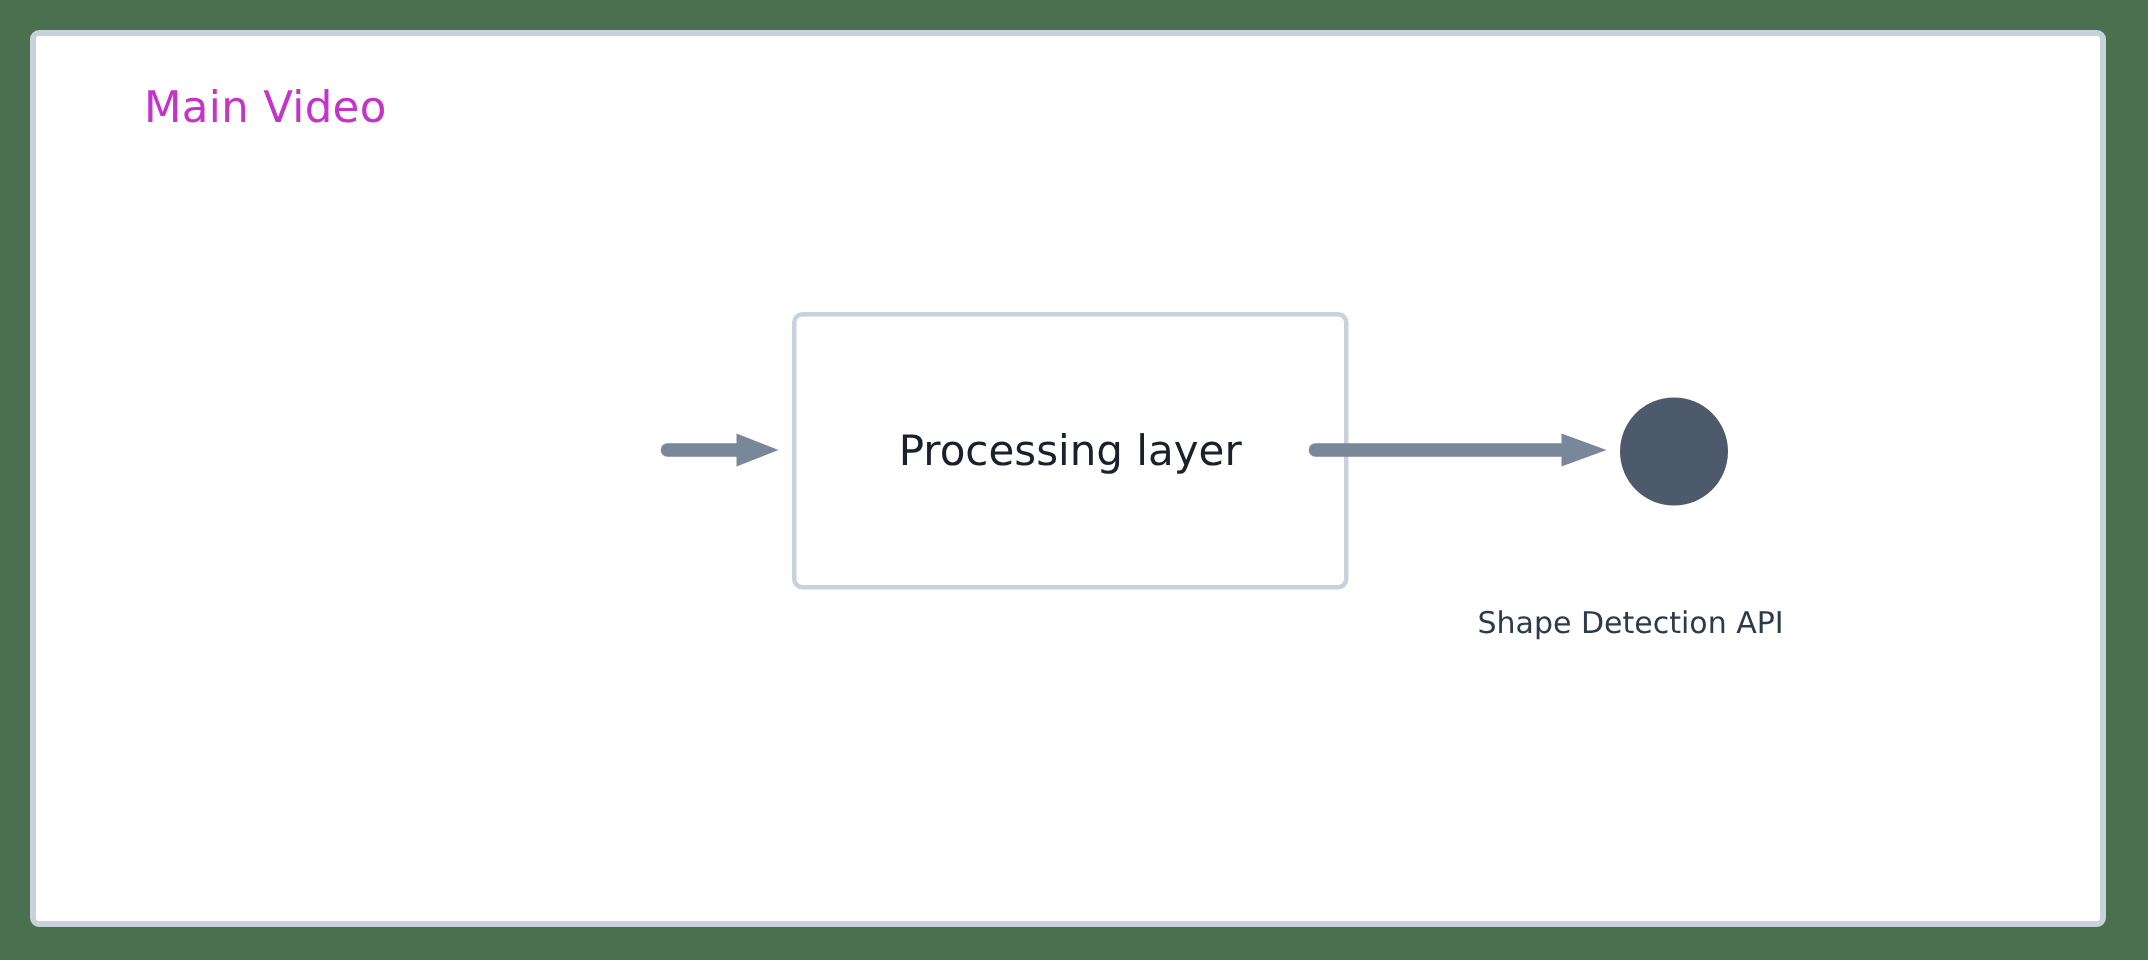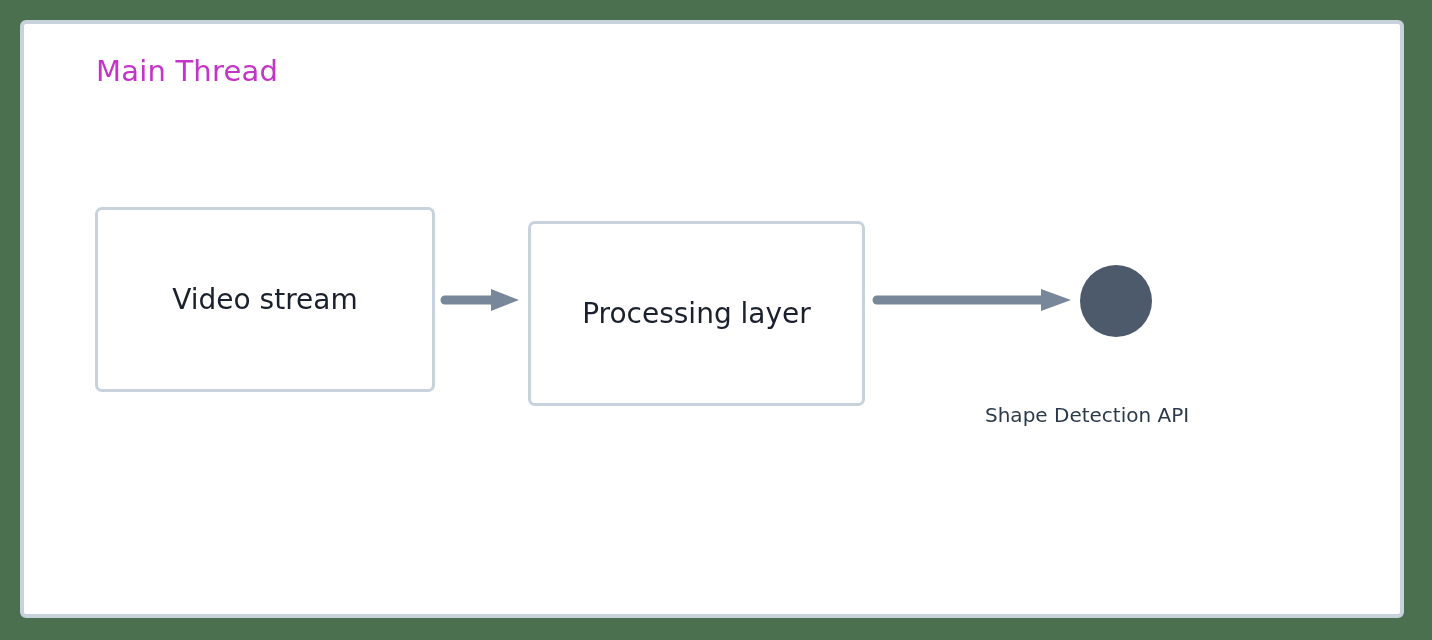--- a/index.html
+++ b/index.html
@@ -65,22 +65,22 @@
   }
 
   #node-video {
     left: 95px;
     top: 207px;
     width: 340px;
     height: 185px;
   }
   #node-processing {
     left: 528px;
-    top: 221px;
-    width: 337px;
+    top: 208px;
+    width: 371px;
     height: 185px;
   }
 
   
   .arrow {
     position: absolute;
     overflow: visible;
   }
   #arrow-1 {
     left: 443px;
@@ -116,25 +116,22 @@
     white-space: nowrap;
   }
 </style>
 </head>
 <body>
 
 <div id="diagram-root">
 
   <div class="panel"></div>
 
-  <div class="lane-title">Main Thread</div>
+  <div class="lane-title">Main Video</div>
 
-  <div class="node-box" id="node-video">
-    <span class="node-label">Video stream</span>
-  </div>
 
   <svg class="arrow" id="arrow-1" viewBox="0 0 76 24">
     <line x1="2" y1="12" x2="52" y2="12" stroke="#78879a" stroke-width="9" stroke-linecap="round"></line>
     <polygon points="48,1 76,12 48,23" fill="#78879a"></polygon>
   </svg>
 
   <div class="node-box" id="node-processing">
     <span class="node-label">Processing layer</span>
   </div>
 

